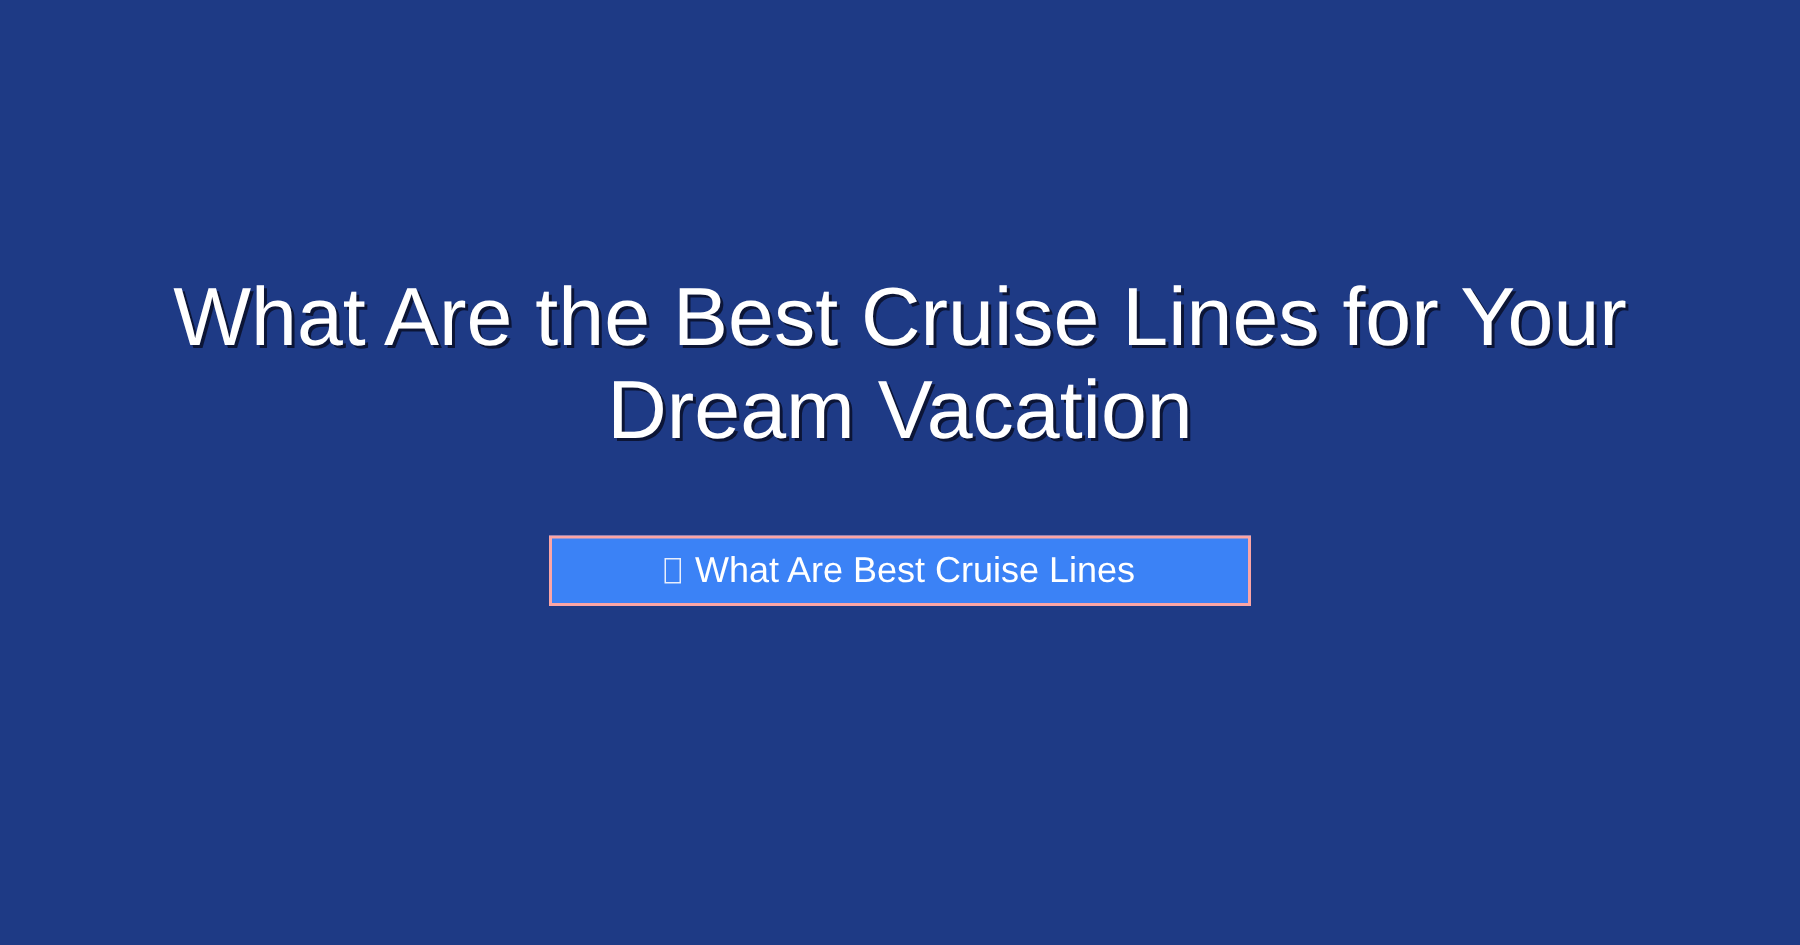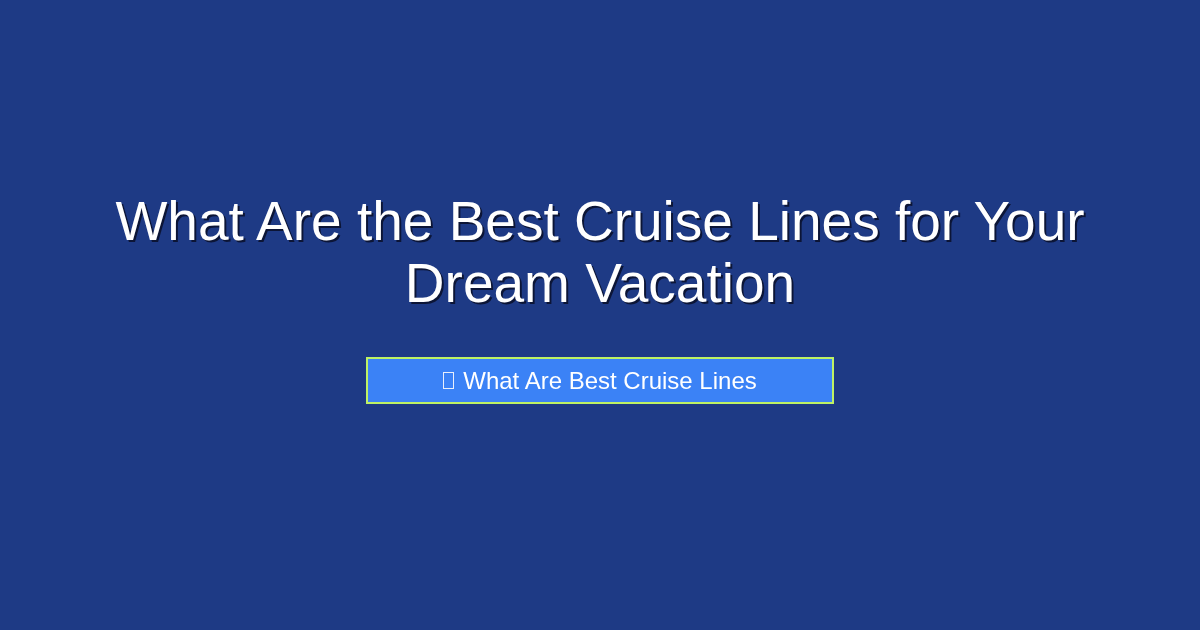--- a/index.html
+++ b/index.html
@@ -23,21 +23,21 @@
     display: flex;
     flex-direction: column;
     align-items: center;
     justify-content: flex-start;
     box-sizing: border-box;
   }
 
   #hero-title {
     position: absolute;
     left: 50%;
-    top: 190px;
+    top: 180px;
     transform: translateX(-50%);
     width: 1060px;
     margin: 0;
     text-align: center;
     color: #ffffff;
     font-family: "Liberation Sans", sans-serif;
     font-weight: 400;
     font-size: 55px;
     line-height: 62px;
     letter-spacing: 0px;
@@ -46,21 +46,21 @@
   }
 
   #cta-button {
     position: absolute;
     left: 366px;
     top: 357px;
     width: 468px;
     height: 47px;
     box-sizing: border-box;
     background: #3b82f6;
-    border: 2px solid #bef264;
+    border: 2px solid #fca5a5;
     border-radius: 0px;
     display: flex;
     align-items: center;
     justify-content: center;
     cursor: pointer;
     padding: 0 14px;
   }
 
   #cta-inner {
     display: flex;

